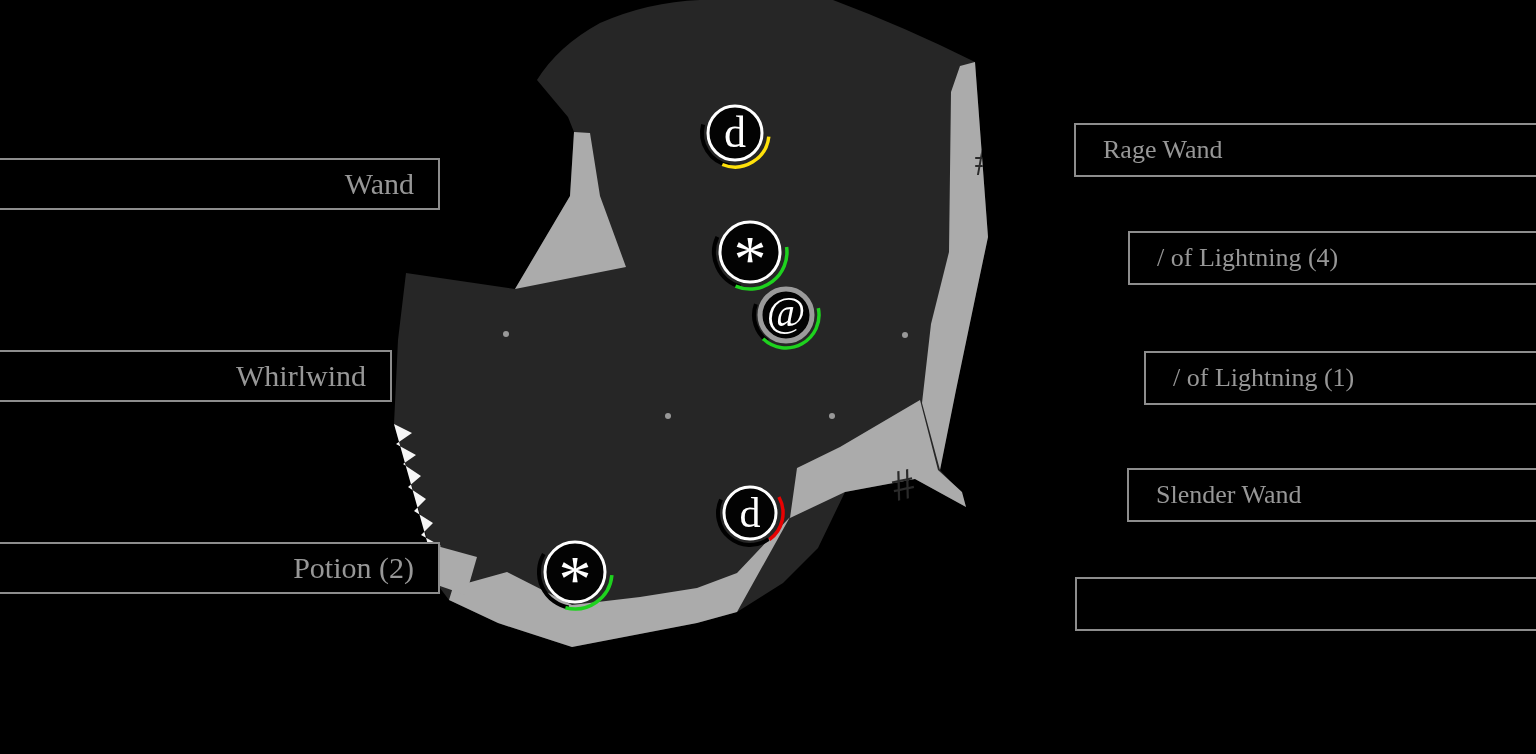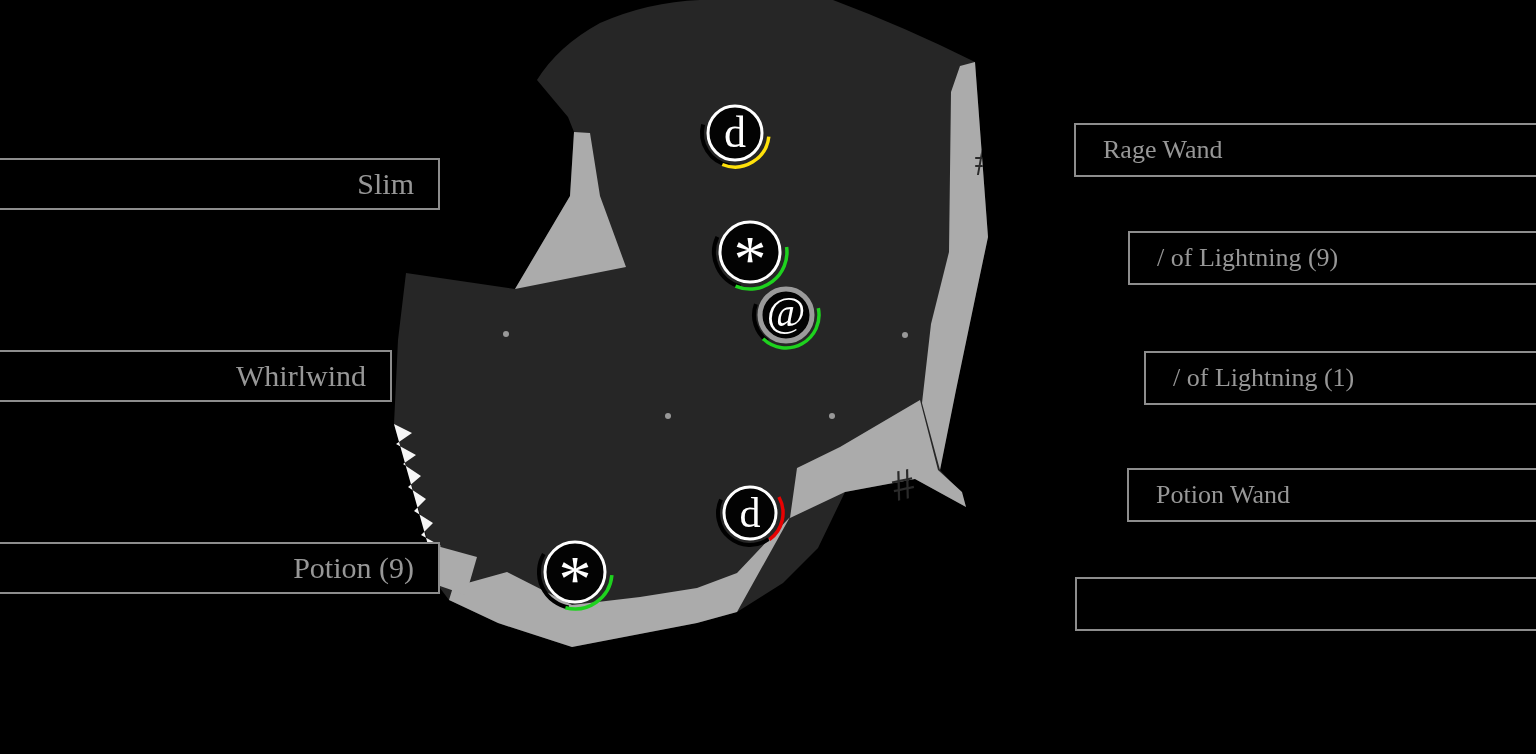--- a/index.html
+++ b/index.html
@@ -96,24 +96,24 @@
         <g>
           <path d="M 543.8 554.0 A 36 36 0 0 0 568.7 607.5" stroke="#000000" stroke-width="4" fill="none"></path>
           <circle cx="575" cy="572" r="30" fill="#030303" stroke="#ffffff" stroke-width="3"></circle>
           <text x="575" y="601" font-size="66" text-anchor="middle" class="token-glyph">*</text>
           <path d="M 565.4 607.7 A 37 37 0 0 0 611.9 575.2" stroke="#1ed21e" stroke-width="3.5" fill="none"></path>
         </g>
       </g>
   </svg>
 
   <div id="left-callouts">
-      <div class="callout left" style="top: 158px; width: 444px; height: 52px; line-height: 48px;"><span>Slim</span></div>
+      <div class="callout left" style="top: 158px; width: 444px; height: 52px; line-height: 48px;"><span>Wand</span></div>
       <div class="callout left" style="top: 350px; width: 396px; height: 52px; line-height: 48px;"><span>Whirlwind</span></div>
-      <div class="callout left" style="top: 542px; width: 444px; height: 52px; line-height: 48px;"><span>Potion (9)</span></div>
+      <div class="callout left" style="top: 542px; width: 444px; height: 52px; line-height: 48px;"><span>Potion (2)</span></div>
     </div>
   <div id="right-callouts">
       <div class="callout right" style="top: 123px; width: 466px; height: 54px; line-height: 50px;"><span>Rage Wand</span></div>
-      <div class="callout right" style="top: 231px; width: 412px; height: 54px; line-height: 50px;"><span>/ of Lightning (9)</span></div>
+      <div class="callout right" style="top: 231px; width: 412px; height: 54px; line-height: 50px;"><span>/ of Lightning (4)</span></div>
       <div class="callout right" style="top: 351px; width: 396px; height: 54px; line-height: 50px;"><span>/ of Lightning (1)</span></div>
-      <div class="callout right" style="top: 468px; width: 413px; height: 54px; line-height: 50px;"><span>Potion Wand</span></div>
+      <div class="callout right" style="top: 468px; width: 413px; height: 54px; line-height: 50px;"><span>Slender Wand</span></div>
       <div class="callout right" style="top: 577px; width: 465px; height: 54px; line-height: 50px;"><span></span></div>
     </div>
 </div>
 
 </body></html>

